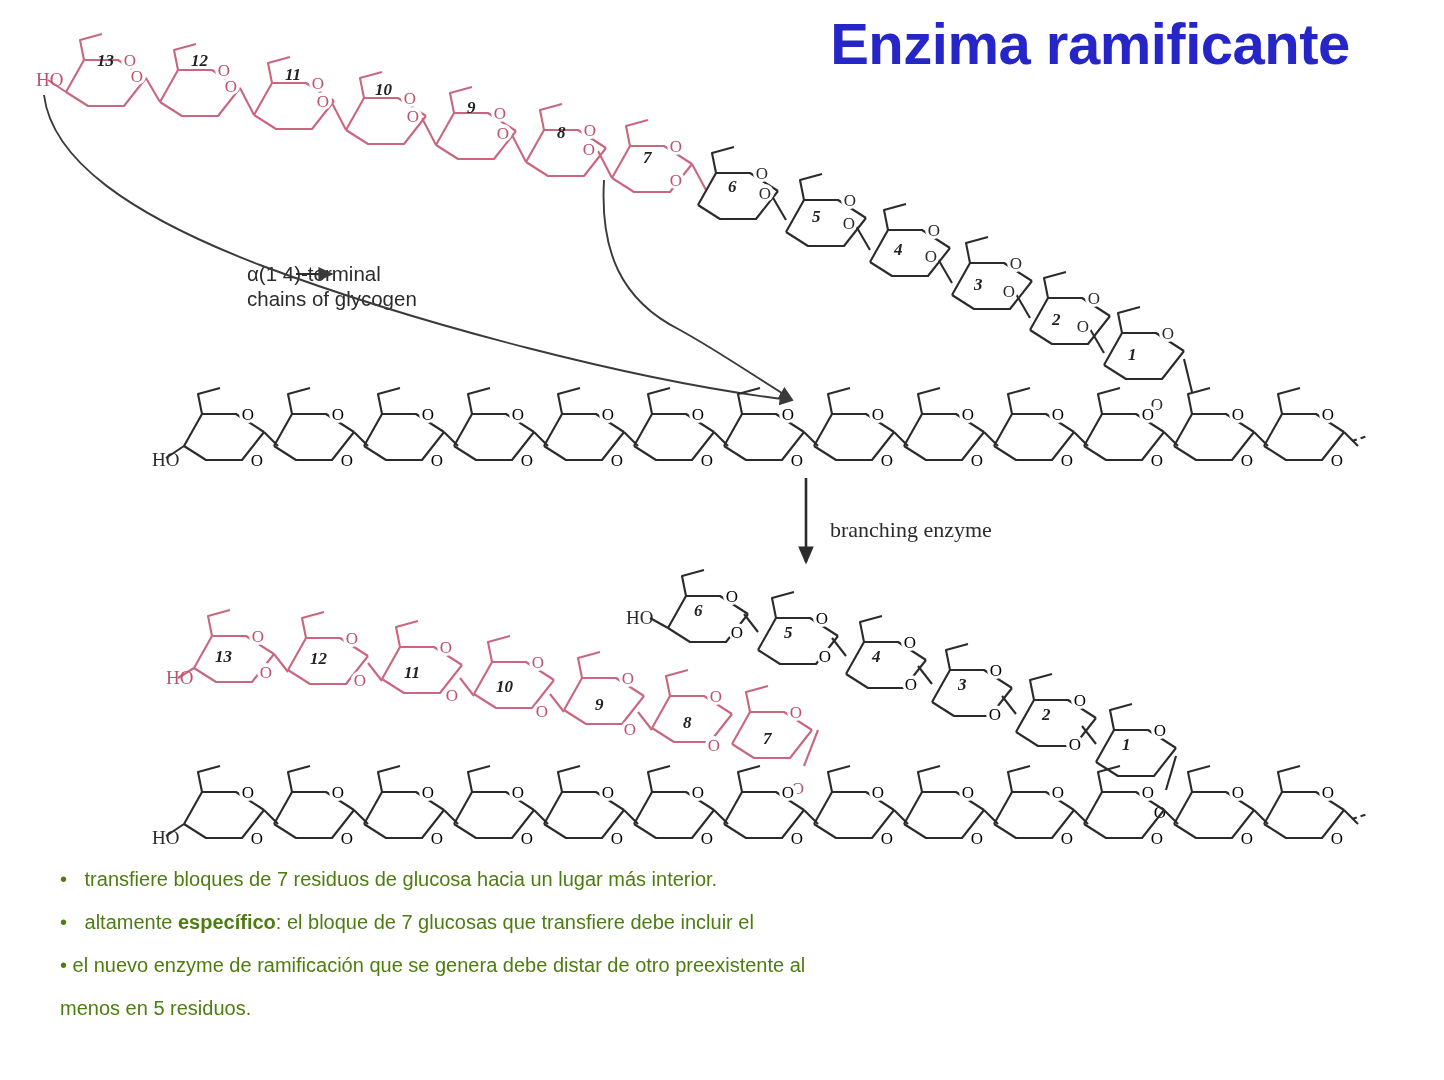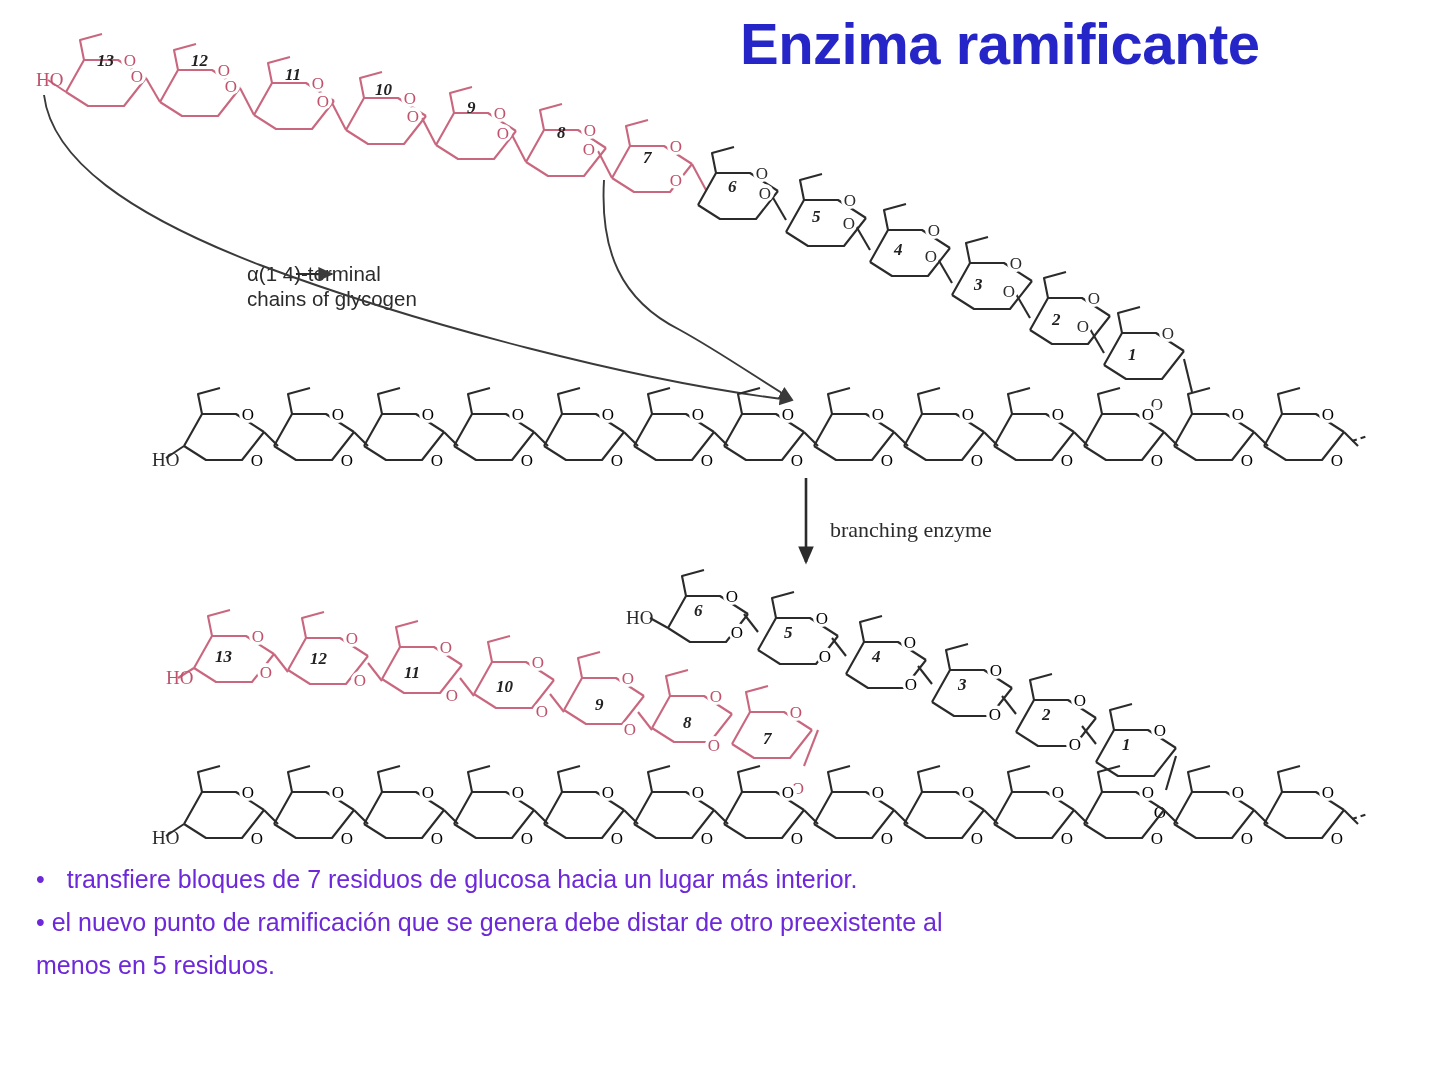--- a/index.html
+++ b/index.html
@@ -13,40 +13,41 @@
     font-family: "Liberation Sans", sans-serif;
   }
   #slide {
     position: absolute; inset: 0;
     background: #ffffff;
   }
   #title {
     position: absolute;
     left: 740px; top: 10px;
     width: 700px;
+    text-align: center;
     font-family: "Liberation Sans", sans-serif;
     font-weight: bold;
     font-size: 58px;
     color: #2626c8;
     letter-spacing: -0.5px;
     white-space: nowrap;
   }
   #figure {
     position: absolute;
     left: 0; top: 0;
     width: 1444px; height: 870px;
   }
   #bullets {
     position: absolute;
-    left: 36px; top: 858px;
+    left: 60px; top: 858px;
     width: 1340px;
     font-family: "Liberation Sans", sans-serif;
-    font-size: 25px;
+    font-size: 20px;
     line-height: 43px;
-    color: #6d28d9;
+    color: #4d7c0f;
   }
   #bullets p { margin: 0; padding: 0; }
   .b-mark { display: inline-block; width: 0.95em; }
   .bold { font-weight: bold; }
 </style>
 </head>
 <body style="background: rgb(255, 255, 255);">
 
 <div id="slide">
 
@@ -903,17 +904,18 @@
       <g transform="translate(1328,792)">
           <circle r="9" fill="#fff"></circle>
           <text y="5.5" text-anchor="middle" font-family="'Liberation Serif',serif" font-size="17">O</text>
         </g>
     </g>
     <text x="152" y="844" font-family="'Liberation Serif',serif" font-size="19" fill="#2b2b2b">HO</text>
   </svg>
 
   <div id="bullets">
     <p><span class="b-mark">•</span><span id="bl1"> transfiere bloques de 7 residuos de glucosa hacia un lugar más interior.</span></p>
-    <p><span>•</span> <span id="bl4">el nuevo punto de ramificación que se genera debe distar de otro preexistente al</span></p>
+    <p><span class="b-mark">•</span><span id="bl2a"> altamente </span><span class="bold" id="bl2b">específico</span><span id="bl2c">: el bloque de 7 glucosas que transfiere debe incluir el</span></p>
+    <p><span>•</span> <span id="bl4">el nuevo enzyme de ramificación que se genera debe distar de otro preexistente al</span></p>
     <p><span id="bl5">menos en 5 residuos.</span></p>
   </div>
 
 </div>
 
 </body></html>

